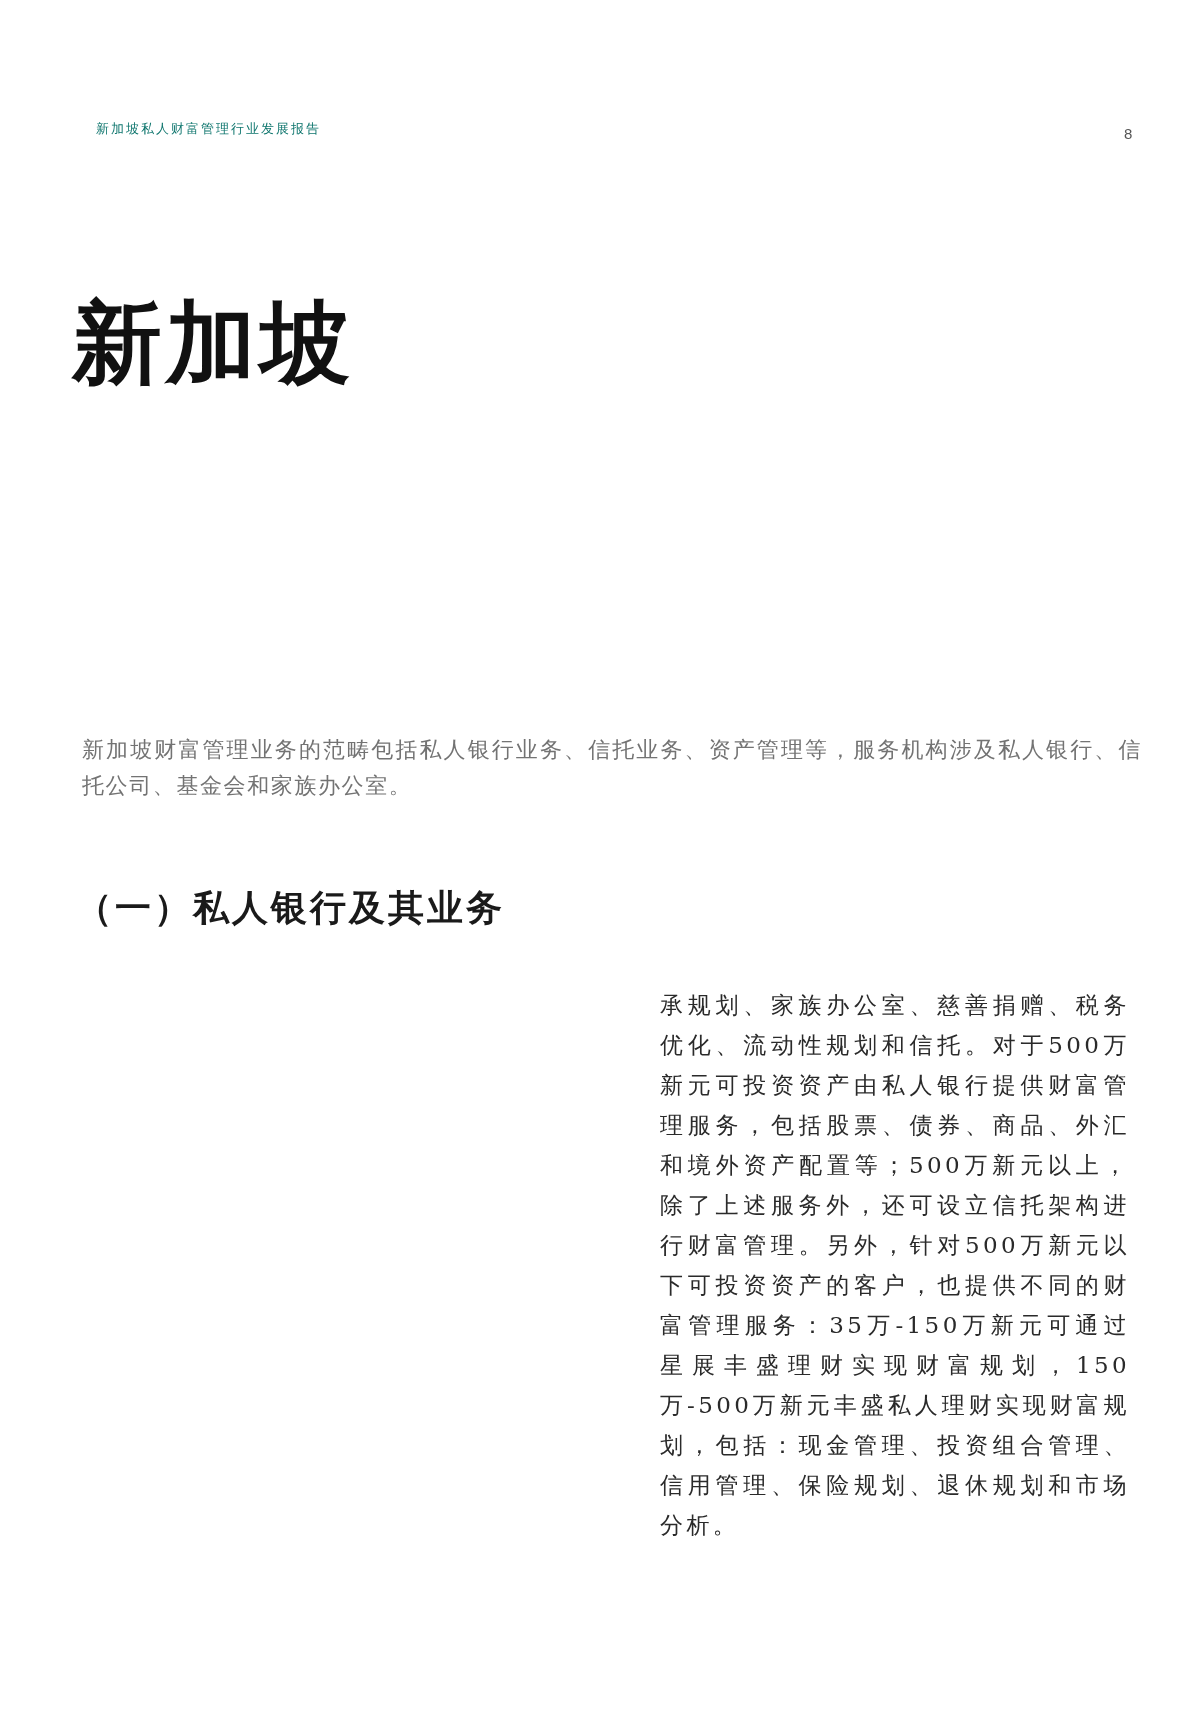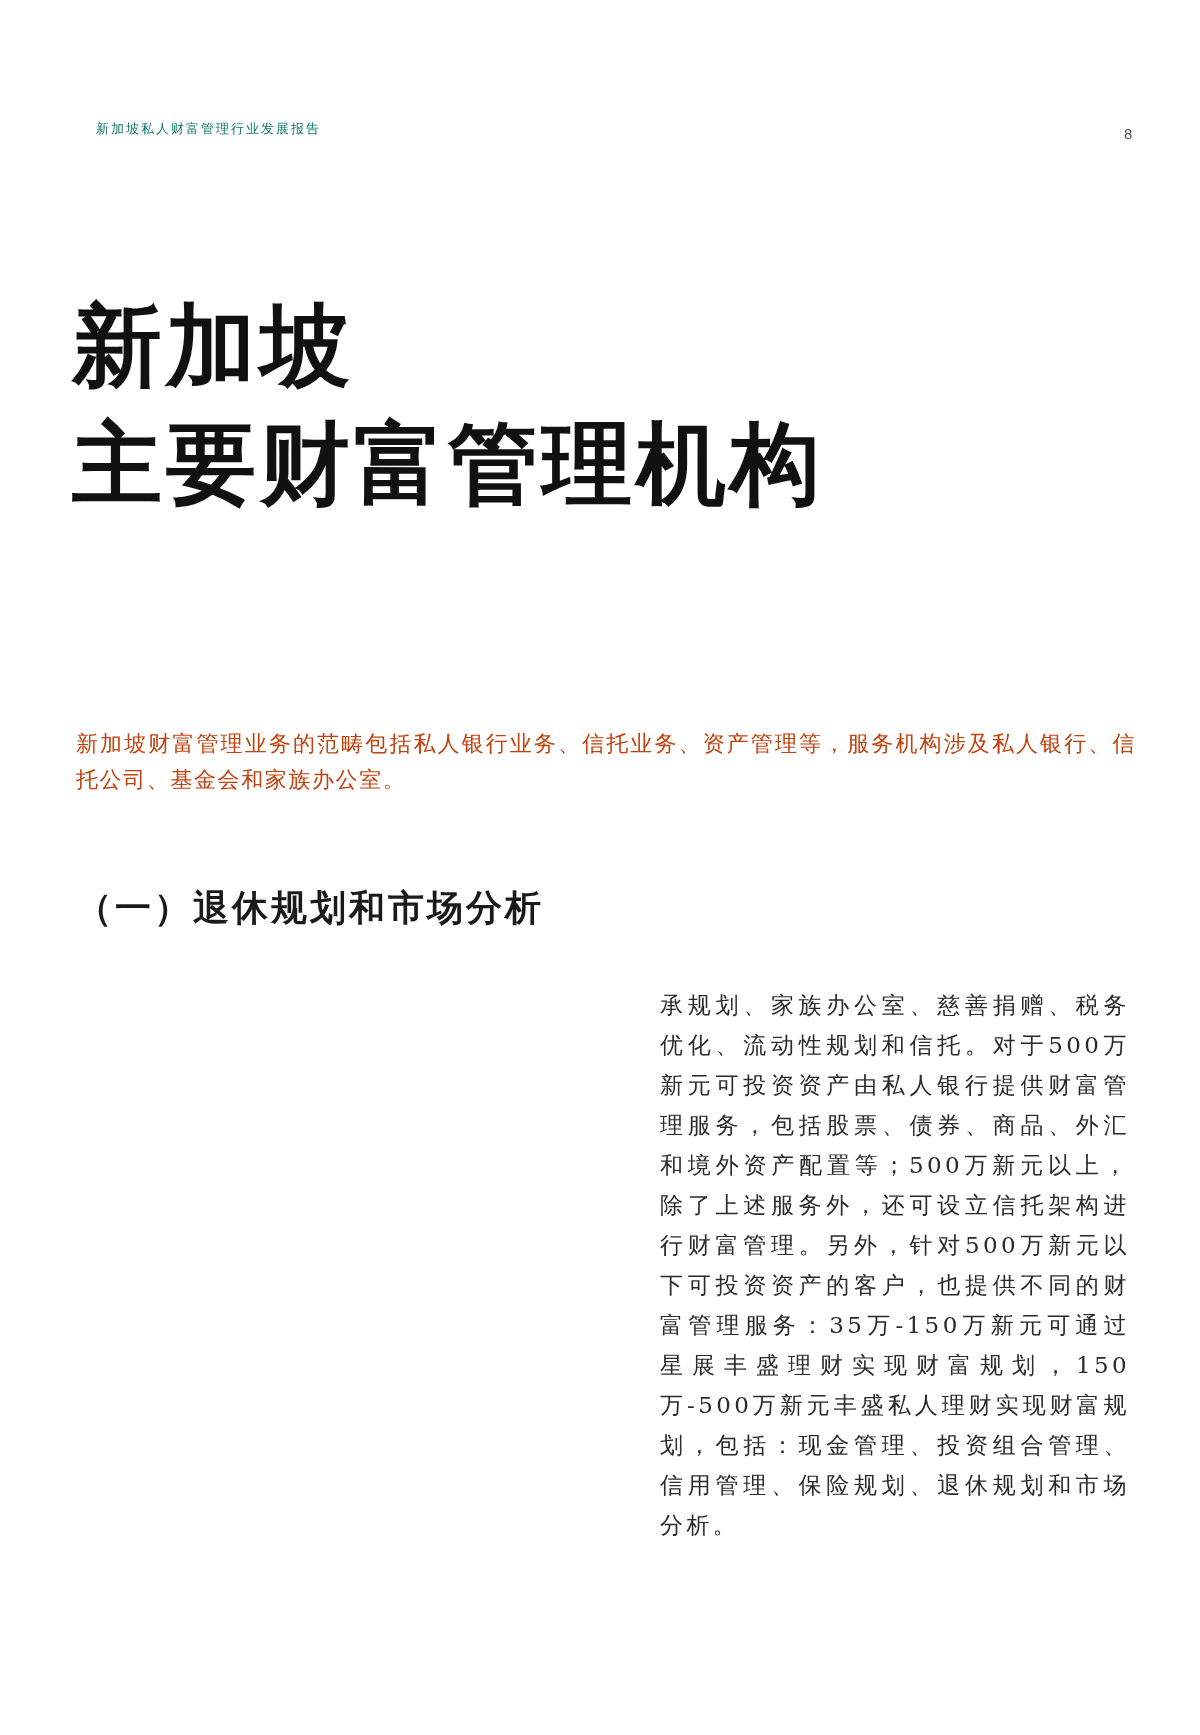--- a/index.html
+++ b/index.html
@@ -28,42 +28,42 @@
     position: absolute;
     left: 1124px;
     top: 125px;
     font-size: 15px;
     color: #555555;
     font-family: "Liberation Sans", sans-serif;
   }
   .title-block {
     position: absolute;
     left: 72px;
-    top: 294px;
-    font-family: Liberation Mono, monospace;
+    top: 285px;
+    font-family: Liberation Serif, serif;
     font-weight: bold;
     font-size: 90px;
     line-height: 118px;
     color: #111111;
     letter-spacing: 4px;
   }
   .title-line {
     display: block;
     white-space: nowrap;
   }
   .intro {
     position: absolute;
     left: 76px;
     top: 726px;
     width: 1060px;
     font-size: 22px;
     line-height: 36px;
     letter-spacing: 1.6px;
-    color: #c2410c;
-    margin: 0;
+    color: #737373;
+    margin: 6px;
     text-align: justify;
   }
   .section-heading {
     position: absolute;
     left: 76px;
     top: 884px;
     font-size: 36px;
     font-weight: bold;
     letter-spacing: 3px;
     color: #1a1a1a;
@@ -87,25 +87,24 @@
   .col-right { left: 660px; }
 </style>
 </head>
 <body>
 
 <div class="running-header">新加坡私人财富管理行业发展报告</div>
 <div class="page-number">8</div>
 
 <h1 class="title-block" style="margin:0;">
   <span class="title-line">新加坡</span>
-  <span class="title-line">主要财富管理机构</span>
 </h1>
 
 <p class="intro">新加坡财富管理业务的范畴包括私人银行业务、信托业务、资产管理等，服务机构涉及私人银行、信托公司、基金会和家族办公室。</p>
 
-<h2 class="section-heading">（一）退休规划和市场分析</h2>
+<h2 class="section-heading">（一）私人银行及其业务</h2>
 
 <div class="col col-left">
 </div>
 
 <div class="col col-right">
   <p>承规划、家族办公室、慈善捐赠、税务优化、流动性规划和信托。对于500万新元可投资资产由私人银行提供财富管理服务，包括股票、债券、商品、外汇和境外资产配置等；500万新元以上，除了上述服务外，还可设立信托架构进行财富管理。另外，针对500万新元以下可投资资产的客户，也提供不同的财富管理服务：35万-150万新元可通过星展丰盛理财实现财富规划，150万-500万新元丰盛私人理财实现财富规划，包括：现金管理、投资组合管理、信用管理、保险规划、退休规划和市场分析。</p>
 </div>
 
 </body></html>

